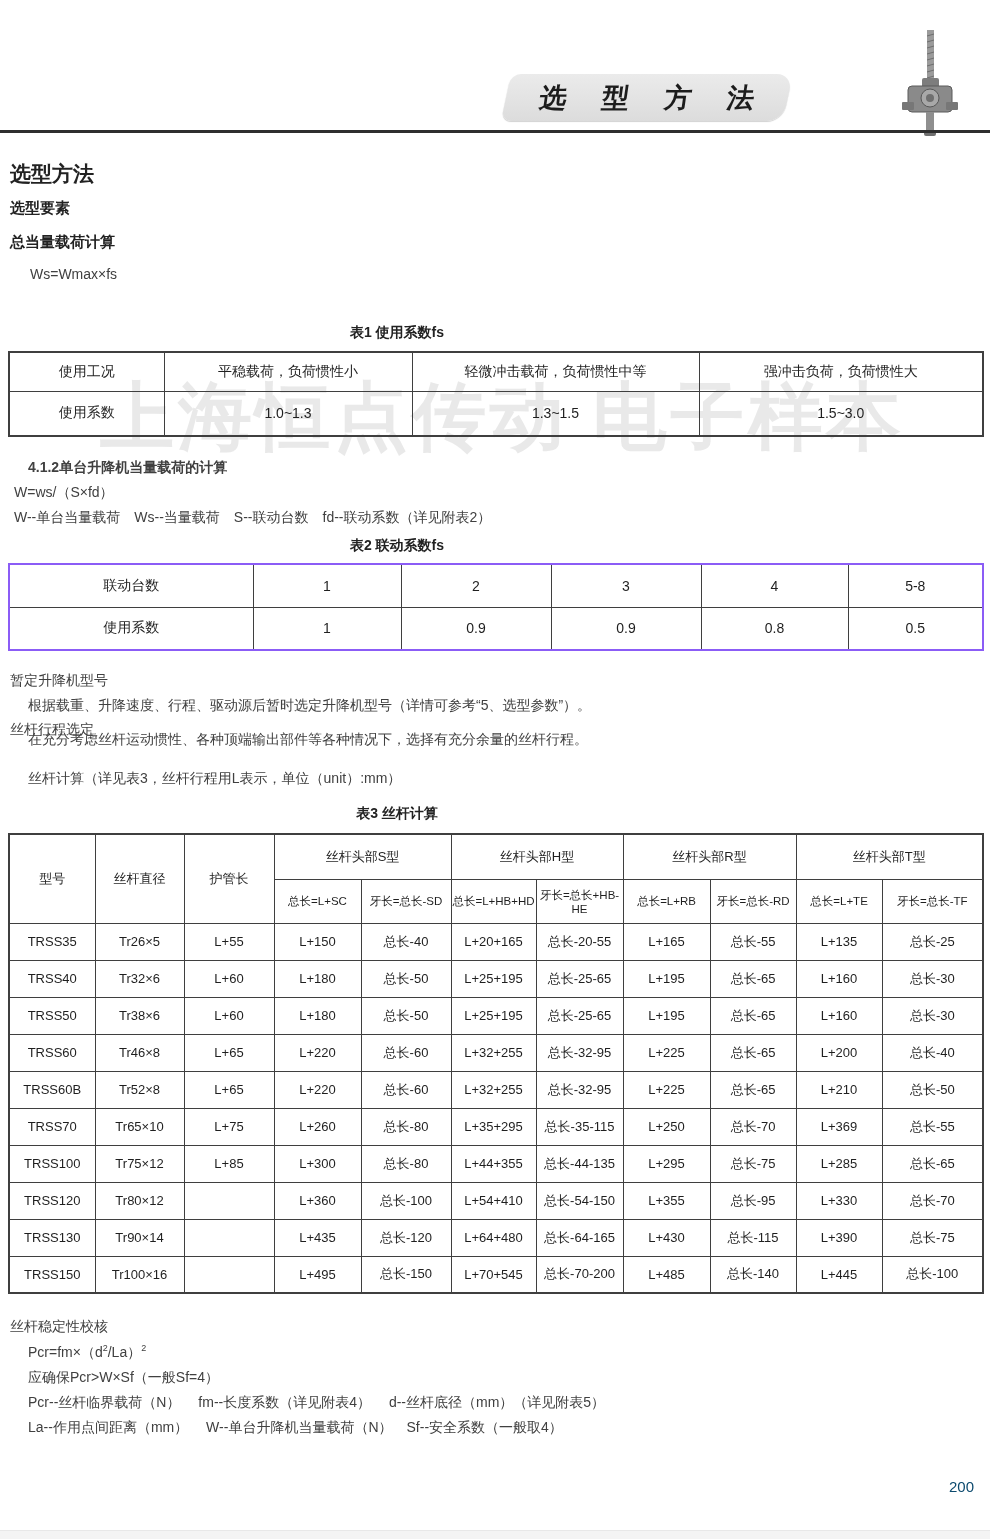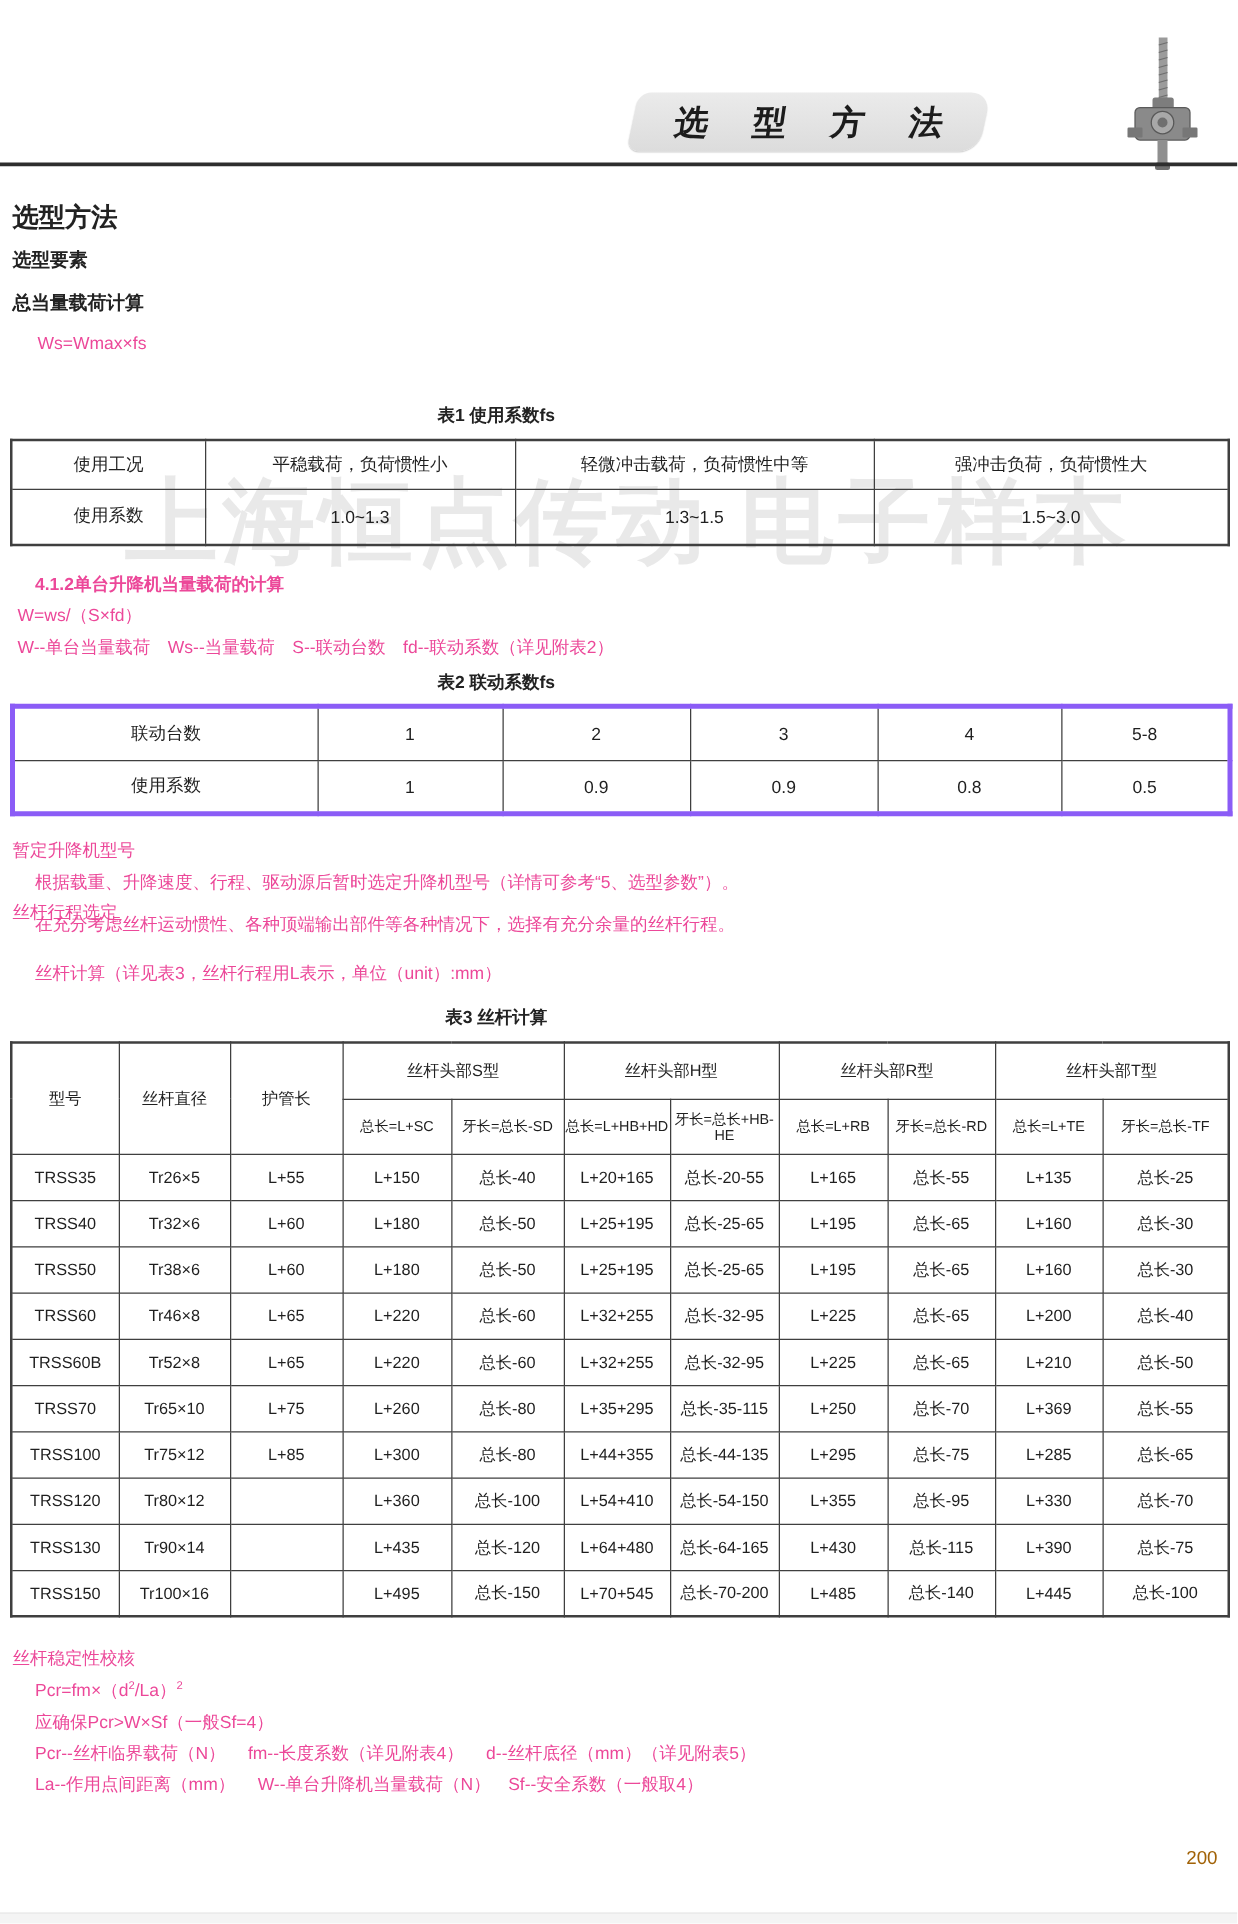--- a/index.html
+++ b/index.html
@@ -24,42 +24,42 @@
     transform:skewX(4deg);
     font-size:27px; font-weight:bold; color:#1c1c1c; letter-spacing:14px;
     padding-left:14px; white-space:nowrap;
   }
   .jack { position:absolute; left:898px; top:28px; z-index:1; }
   .rule { position:absolute; left:0; top:130px; width:990px; height:3px; background:#2e2e2e; z-index:1; }
 
   .h1 { position:absolute; left:10px; top:160px; font-size:21px; font-weight:bold; z-index:1; }
   .h2 { position:absolute; left:10px; top:199px; font-size:15px; font-weight:bold; z-index:1; }
   .h3 { position:absolute; left:10px; top:233px; font-size:15px; font-weight:bold; z-index:1; }
-  .line { position:absolute; font-size:14px; white-space:pre-wrap; z-index:1; color:#ec4899; }
+  .line { position:absolute; font-size:14px; white-space:pre-wrap; z-index:1; color:#404040; }
   .bold { font-weight:bold; }
   .tbl-title { position:absolute; left:0; width:794px; text-align:center; font-size:14px; font-weight:bold; z-index:1; }
 
   table { border-collapse:collapse; table-layout:fixed; background:transparent; z-index:1; }
   td, th {
     border:1px solid #3f3f3f; text-align:center; vertical-align:middle;
     font-weight:normal; color:#1f1f1f; padding:0; overflow:hidden;
   }
   .t1 { position:absolute; left:8px; top:351px; width:974px; border:2px solid #3f3f3f; font-size:14px; }
   .t1 tr:first-child { height:39px; }
   .t1 tr:last-child { height:45px; }
-  .t2 { position:absolute; left:8px; top:563px; width:974px; border:4px solid #8b5cf6; font-size:14px; }
+  .t2 { position:absolute; left:8px; top:563px; width:974px; border:2px solid #8b5cf6; font-size:14px; }
   .t2 tr { height:43px; }
   .t3 { position:absolute; left:8px; top:833px; width:974px; border:2px solid #3f3f3f; font-size:13px; }
   .t3 thead tr.grp { height:45px; }
   .t3 thead tr.sub { height:44px; }
   .t3 thead tr.sub th { font-size:11.5px; }
   .t3 tbody tr { height:37px; }
 
   sup { font-size:9px; vertical-align:super; }
-  .pageno { position:absolute; right:16px; top:1478px; font-size:15px; color:#a16207; z-index:1; }
+  .pageno { position:absolute; right:16px; top:1478px; font-size:15px; color:#0c4a6e; z-index:1; }
   .footer-strip { position:absolute; left:0; bottom:0; width:990px; height:8px; background:#f4f4f4; border-top:1px solid #e8e8e8; z-index:1; }
 </style>
 </head>
 <body>
 
 <div class="page">
 
   <div class="watermark">上海恒点传动 电子样本</div>
 
   <div class="banner">

